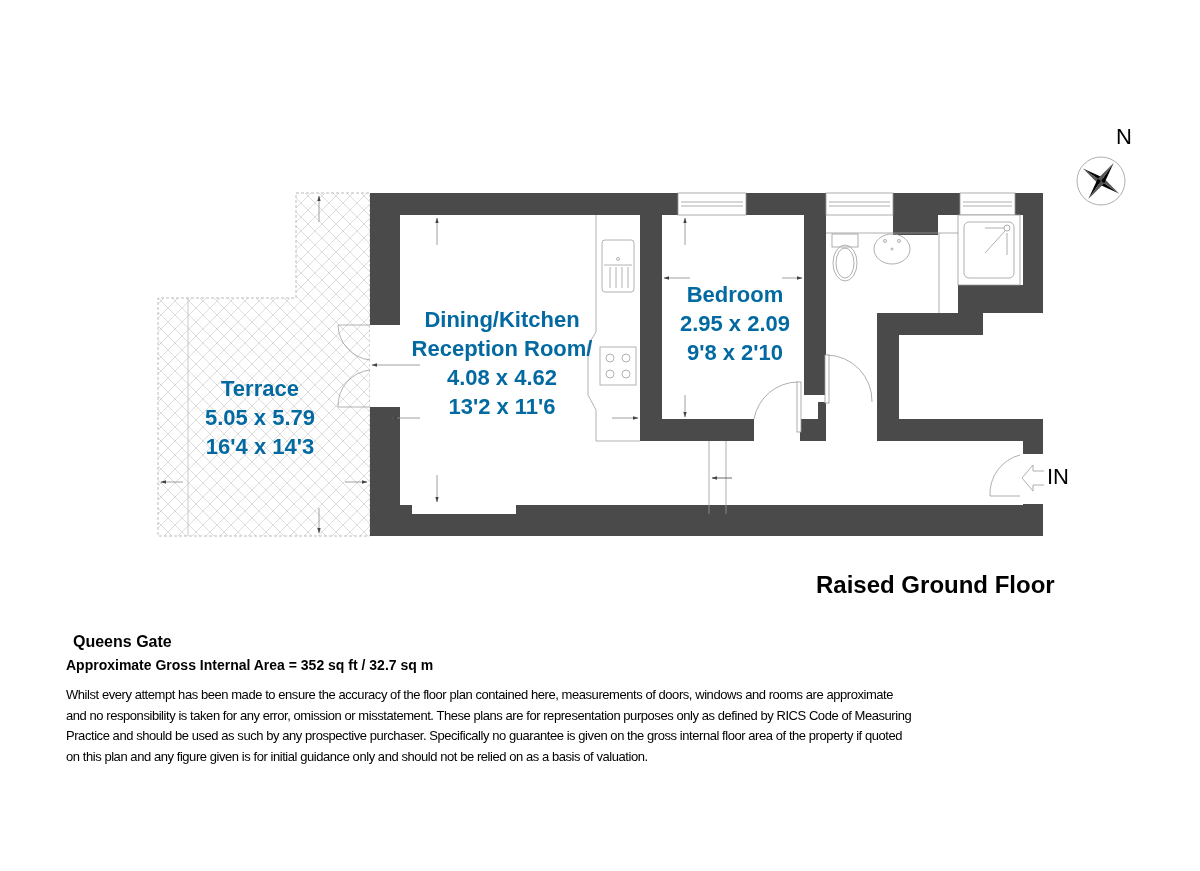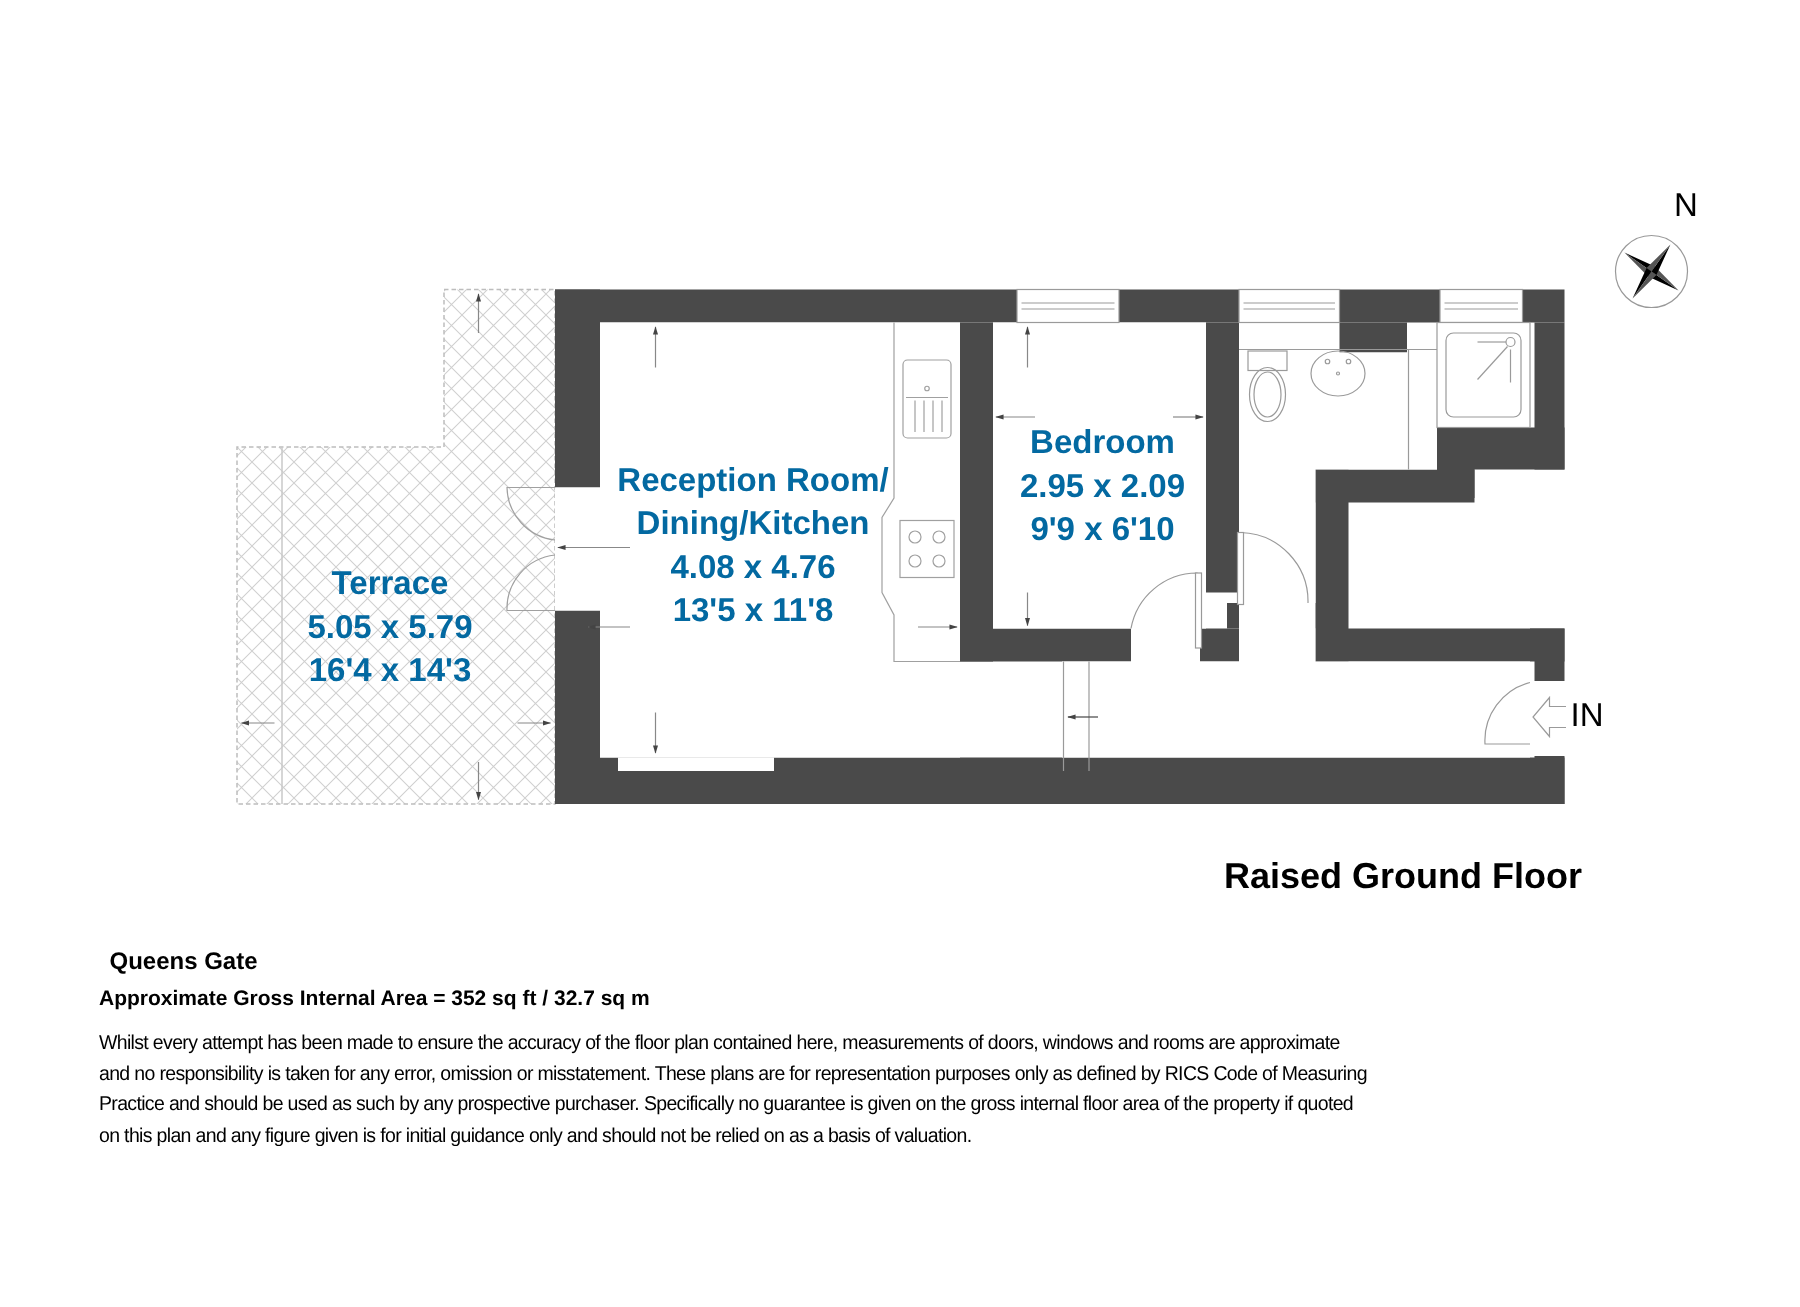--- a/index.html
+++ b/index.html
@@ -180,30 +180,30 @@
   </g>
 </svg>
 
 <div class="room-label" id="label-terrace">
   <span>Terrace</span>
   <span>5.05 x 5.79</span>
   <span>16'4 x 14'3</span>
 </div>
 
 <div class="room-label" id="label-reception">
+  <span>Dining/Kitchen</span>
   <span>Reception Room/</span>
-  <span>Dining/Kitchen</span>
-  <span>4.08 x 4.76</span>
-  <span>13'5 x 11'8</span>
+  <span>4.08 x 4.62</span>
+  <span>13'2 x 11'6</span>
 </div>
 
 <div class="room-label" id="label-bedroom">
   <span>Bedroom</span>
   <span>2.95 x 2.09</span>
-  <span>9'9 x 6'10</span>
+  <span>9'8 x 2'10</span>
 </div>
 
 <div id="compass-n">N</div>
 <div id="entrance-label">IN</div>
 
 <div id="floor-name">Raised Ground Floor</div>
 <div id="property-name">Queens Gate</div>
 <div id="gross-area">Approximate Gross Internal Area = 352 sq ft / 32.7 sq m</div>
 
 <div id="disclaimer">

